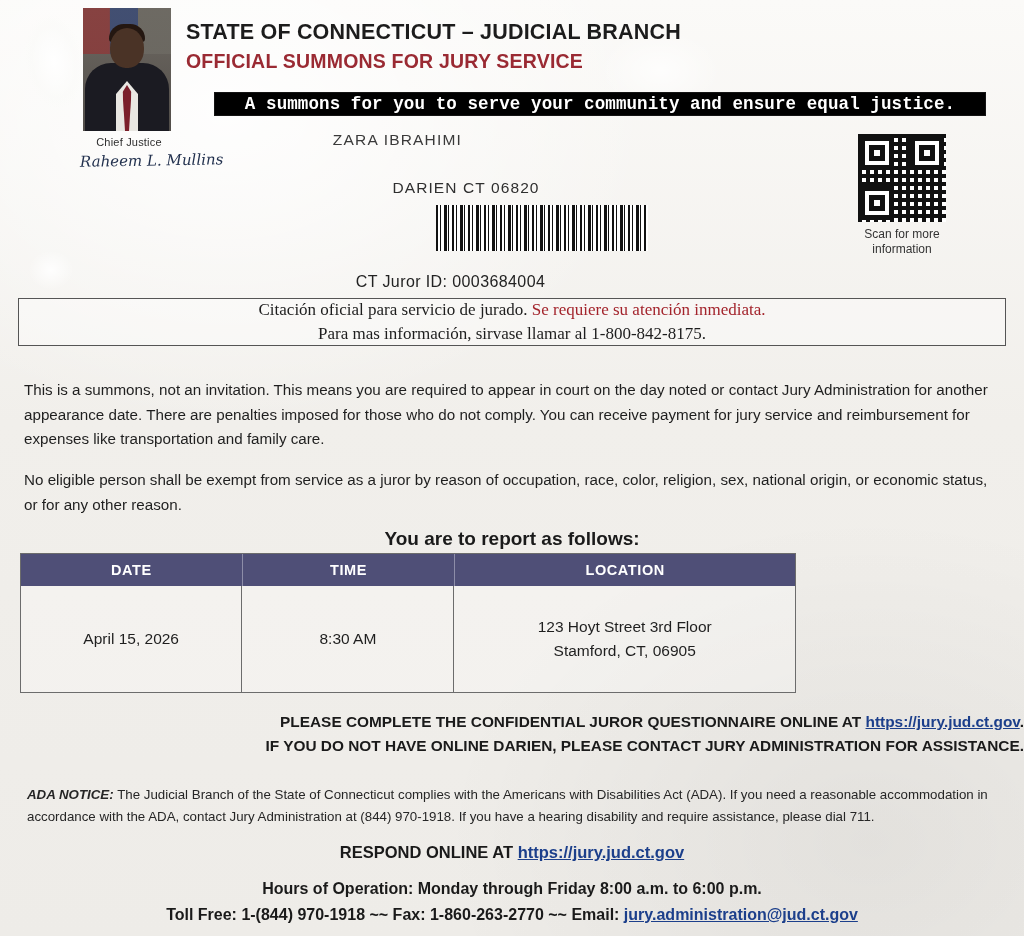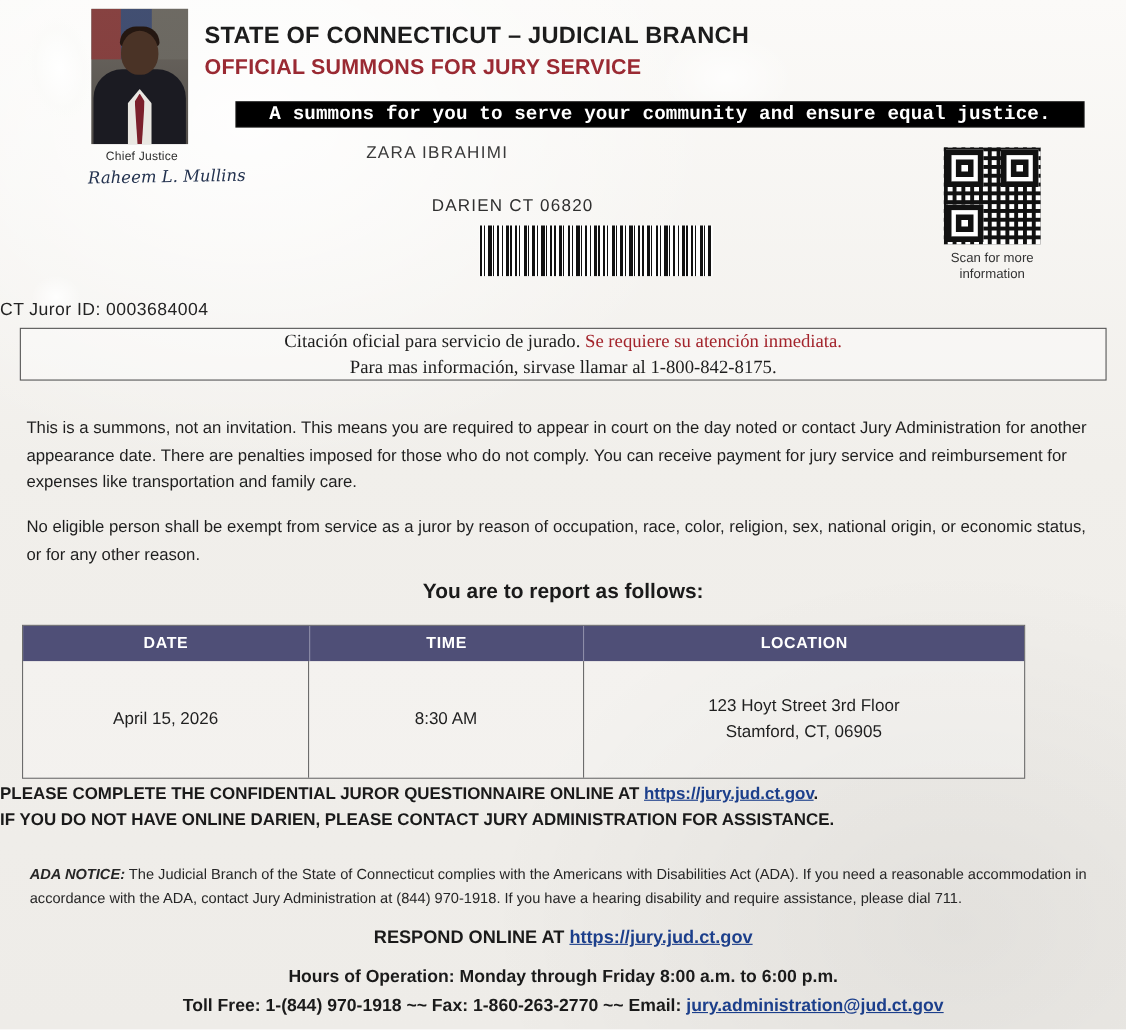--- a/index.html
+++ b/index.html
@@ -198,21 +198,21 @@
       repeating-linear-gradient(90deg,
         #111 0px, #111 2px, #fff 2px, #fff 4px,
         #111 4px, #111 5px, #fff 5px, #fff 8px,
         #111 8px, #111 11px, #fff 11px, #fff 12px,
         #111 12px, #111 13px, #fff 13px, #fff 16px);
   }
   .juror-id {
     position: absolute;
     left: 0; top: 273px;
     width: 951px;
-    text-align: left;
+    text-align: center;
     font-size: 16px;
     color: #232323;
     letter-spacing: .4px;
     padding-right: 50px;
     box-sizing: border-box;
   }
 
   .qr-block {
     position: absolute;
     left: 852px; top: 134px;
@@ -293,22 +293,22 @@
     text-align: center;
     font-size: 19px;
     font-weight: bold;
     color: #1a1a1a;
     margin-top: 8px;
   }
 
   
   .table {
     position: absolute;
-    left: 20px; top: 568px;
-    width: 912px;
+    left: 20px; top: 553px;
+    width: 776px;
     border: 1px solid #6c6c6c;
     box-sizing: border-box;
     background: rgba(255,255,255,0.25);
   }
   .thead {
     display: flex;
     background: #4f4f77;
     color: #fff;
     font-weight: bold;
     font-size: 14.5px;
@@ -338,21 +338,21 @@
   .tbody > div:last-child { border-right: none; }
   .col-date { width: 28.6%; }
   .col-time { width: 27.4%; }
   .col-loc { width: 44%; }
 
   
   .questionnaire {
     position: absolute;
     left: 0; top: 710px;
     width: 1024px;
-    text-align: left;
+    text-align: right;
     font-size: 15.4px;
     font-weight: bold;
     line-height: 1.55;
     color: #1a1a1a;
   }
   .link { color: #1c3f8b; text-decoration: underline; }
 
   .ada {
     position: absolute;
     left: 27px; top: 784px;

